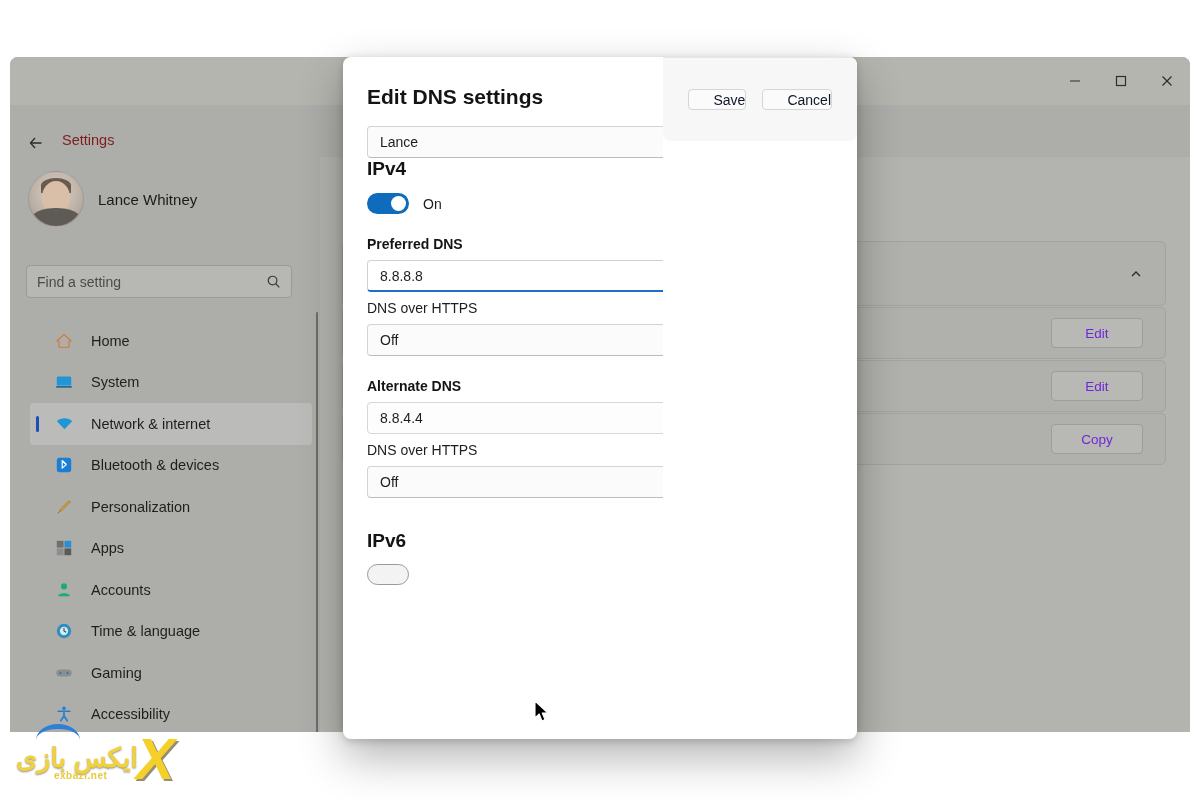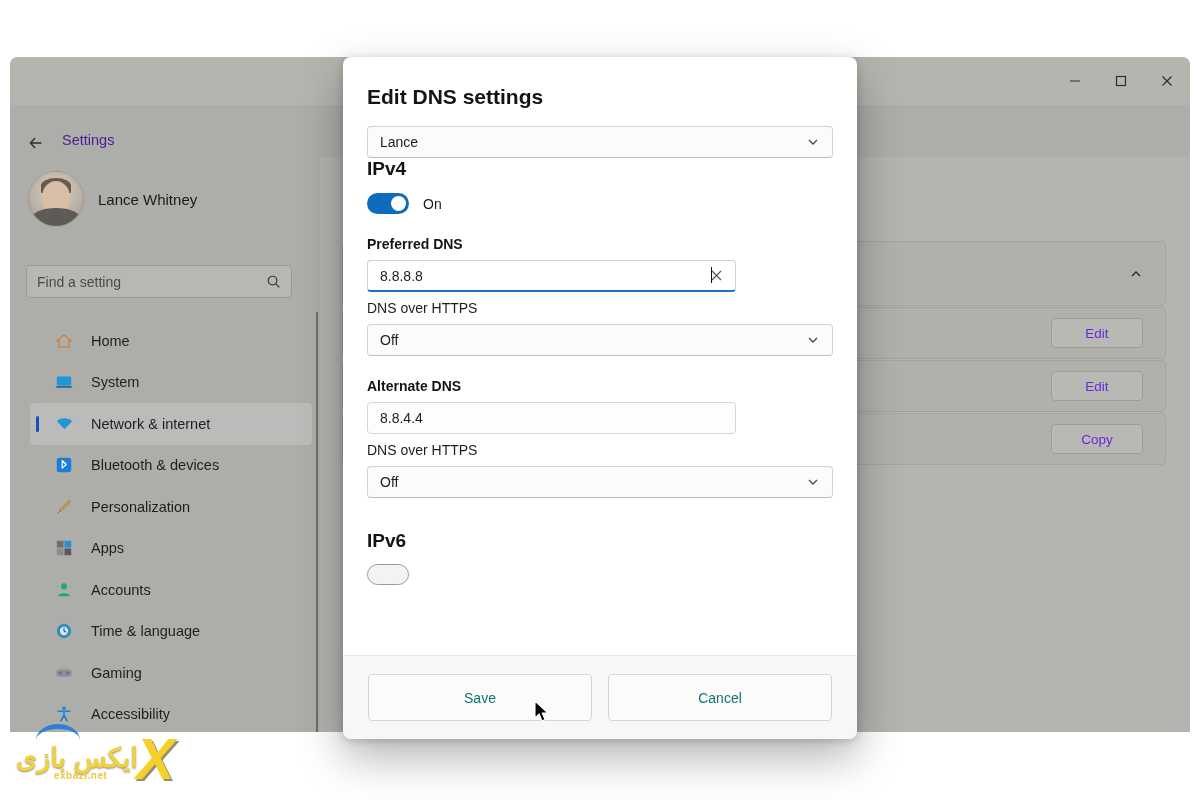--- a/index.html
+++ b/index.html
@@ -67,21 +67,21 @@
     display: flex;
     align-items: center;
     justify-content: center;
     color: #2b2b2b;
   }
   .nav-title {
     position: absolute;
     left: 52px;
     top: 75px;
     font-size: 14.5px;
-    color: #4c1d95;
+    color: #7f1d1d;
   }
 
   
   .sidebar {
     position: absolute;
     left: 10px;
     top: 100px;
     width: 300px;
     height: 632px;
     background: #adadaa;
@@ -274,21 +274,20 @@
     position: absolute;
     left: 343px;
     top: 57px;
     width: 514px;
     height: 682px;
     background: #ffffff;
     border-radius: 8px;
     box-shadow: 0 18px 45px rgba(0,0,0,0.30), 0 2px 8px rgba(0,0,0,0.18);
     overflow: hidden;
     display: flex;
-    flex-direction: column;
   }
   .modal-body {
     flex: 1;
     padding: 28px 24px 0 24px;
     overflow: hidden;
     position: relative;
   }
   .modal-title {
     font-size: 21px;
     font-weight: bold;
@@ -410,29 +409,30 @@
     border-top: 1px solid #e7e7e7;
     background: #f7f7f7;
     display: flex;
     align-items: center;
     gap: 16px;
     padding: 0 25px;
     border-radius: 0 0 8px 8px;
   }
   .footer-btn {
     flex: 1;
-    height: 47px;
+    height: 21px;
     border: 1px solid #d6d6d6;
     border-radius: 4px;
     background: #fbfbfb;
     display: flex;
     align-items: center;
     justify-content: center;
     font-size: 14px;
-    color: #0f766e;
+    color: #0f172a;
+    padding-left: 24px;
   }
 
   
   .cursor {
     position: absolute;
     left: 534px;
     top: 700px;
     pointer-events: none;
   }
 

